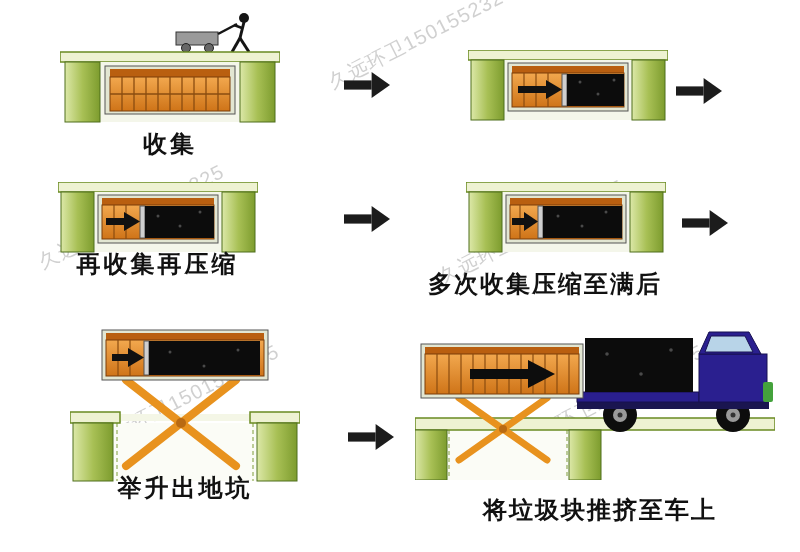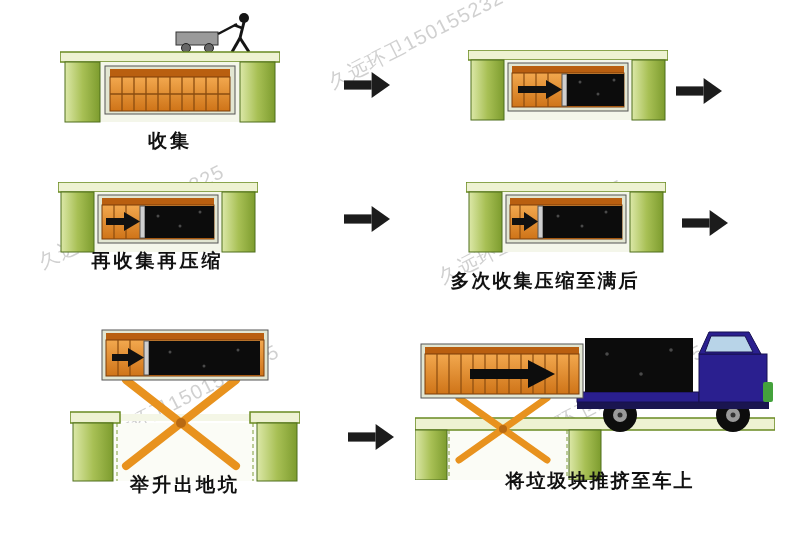--- a/index.html
+++ b/index.html
@@ -1,20 +1,20 @@
 <!DOCTYPE html>
 <html><head>
 <meta charset="utf-8">
 <style>
   html,body{margin:0;padding:0;background:#ffffff;}
   body{font-family:"Liberation Sans", sans-serif;}
   .stage{position:relative;width:800px;height:552px;background:#ffffff;overflow:hidden;}
   .panel{position:absolute;}
   .panel svg{display:block;width:100%;height:100%;}
-  .step-label{position:absolute;text-align:center;font-weight:bold;font-size:19px;color:#111;letter-spacing:3px;}
+  .step-label{position:absolute;text-align:center;font-weight:bold;font-size:24px;color:#111;letter-spacing:3px;}
   .flow-arrow{position:absolute;width:46px;height:26px;}
   .flow-arrow svg{display:block;width:100%;height:100%;}
   .watermark{position:absolute;color:rgba(150,150,150,0.45);font-size:20px;white-space:nowrap;transform:rotate(-27deg);transform-origin:left center;pointer-events:none;letter-spacing:1px;}
 </style>
 </head>
 <body>
 
 <div class="stage">
 
   <div class="watermark" style="left:330px;top:70px;">久远环卫1501552325</div>
@@ -339,15 +339,15 @@
           <line x1="142" y1="36" x2="142" y2="76"></line>
             <line x1="154" y1="36" x2="154" y2="76"></line>
         </g>
         <g fill="#0d0d0d">
           <rect x="55" y="51" width="58" height="10"></rect>
             <polygon points="113,42 140,56 113,70"></polygon>
         </g>
       </g>
     </svg>
   </div>
-  <div class="step-label" style="left:455px;top:468px;width:290px;letter-spacing:2px;">将垃圾块推挤至车上</div>
+  <div class="step-label" style="left:455px;top:494px;width:290px;letter-spacing:2px;">将垃圾块推挤至车上</div>
 
 </div>
 
 </body></html>

